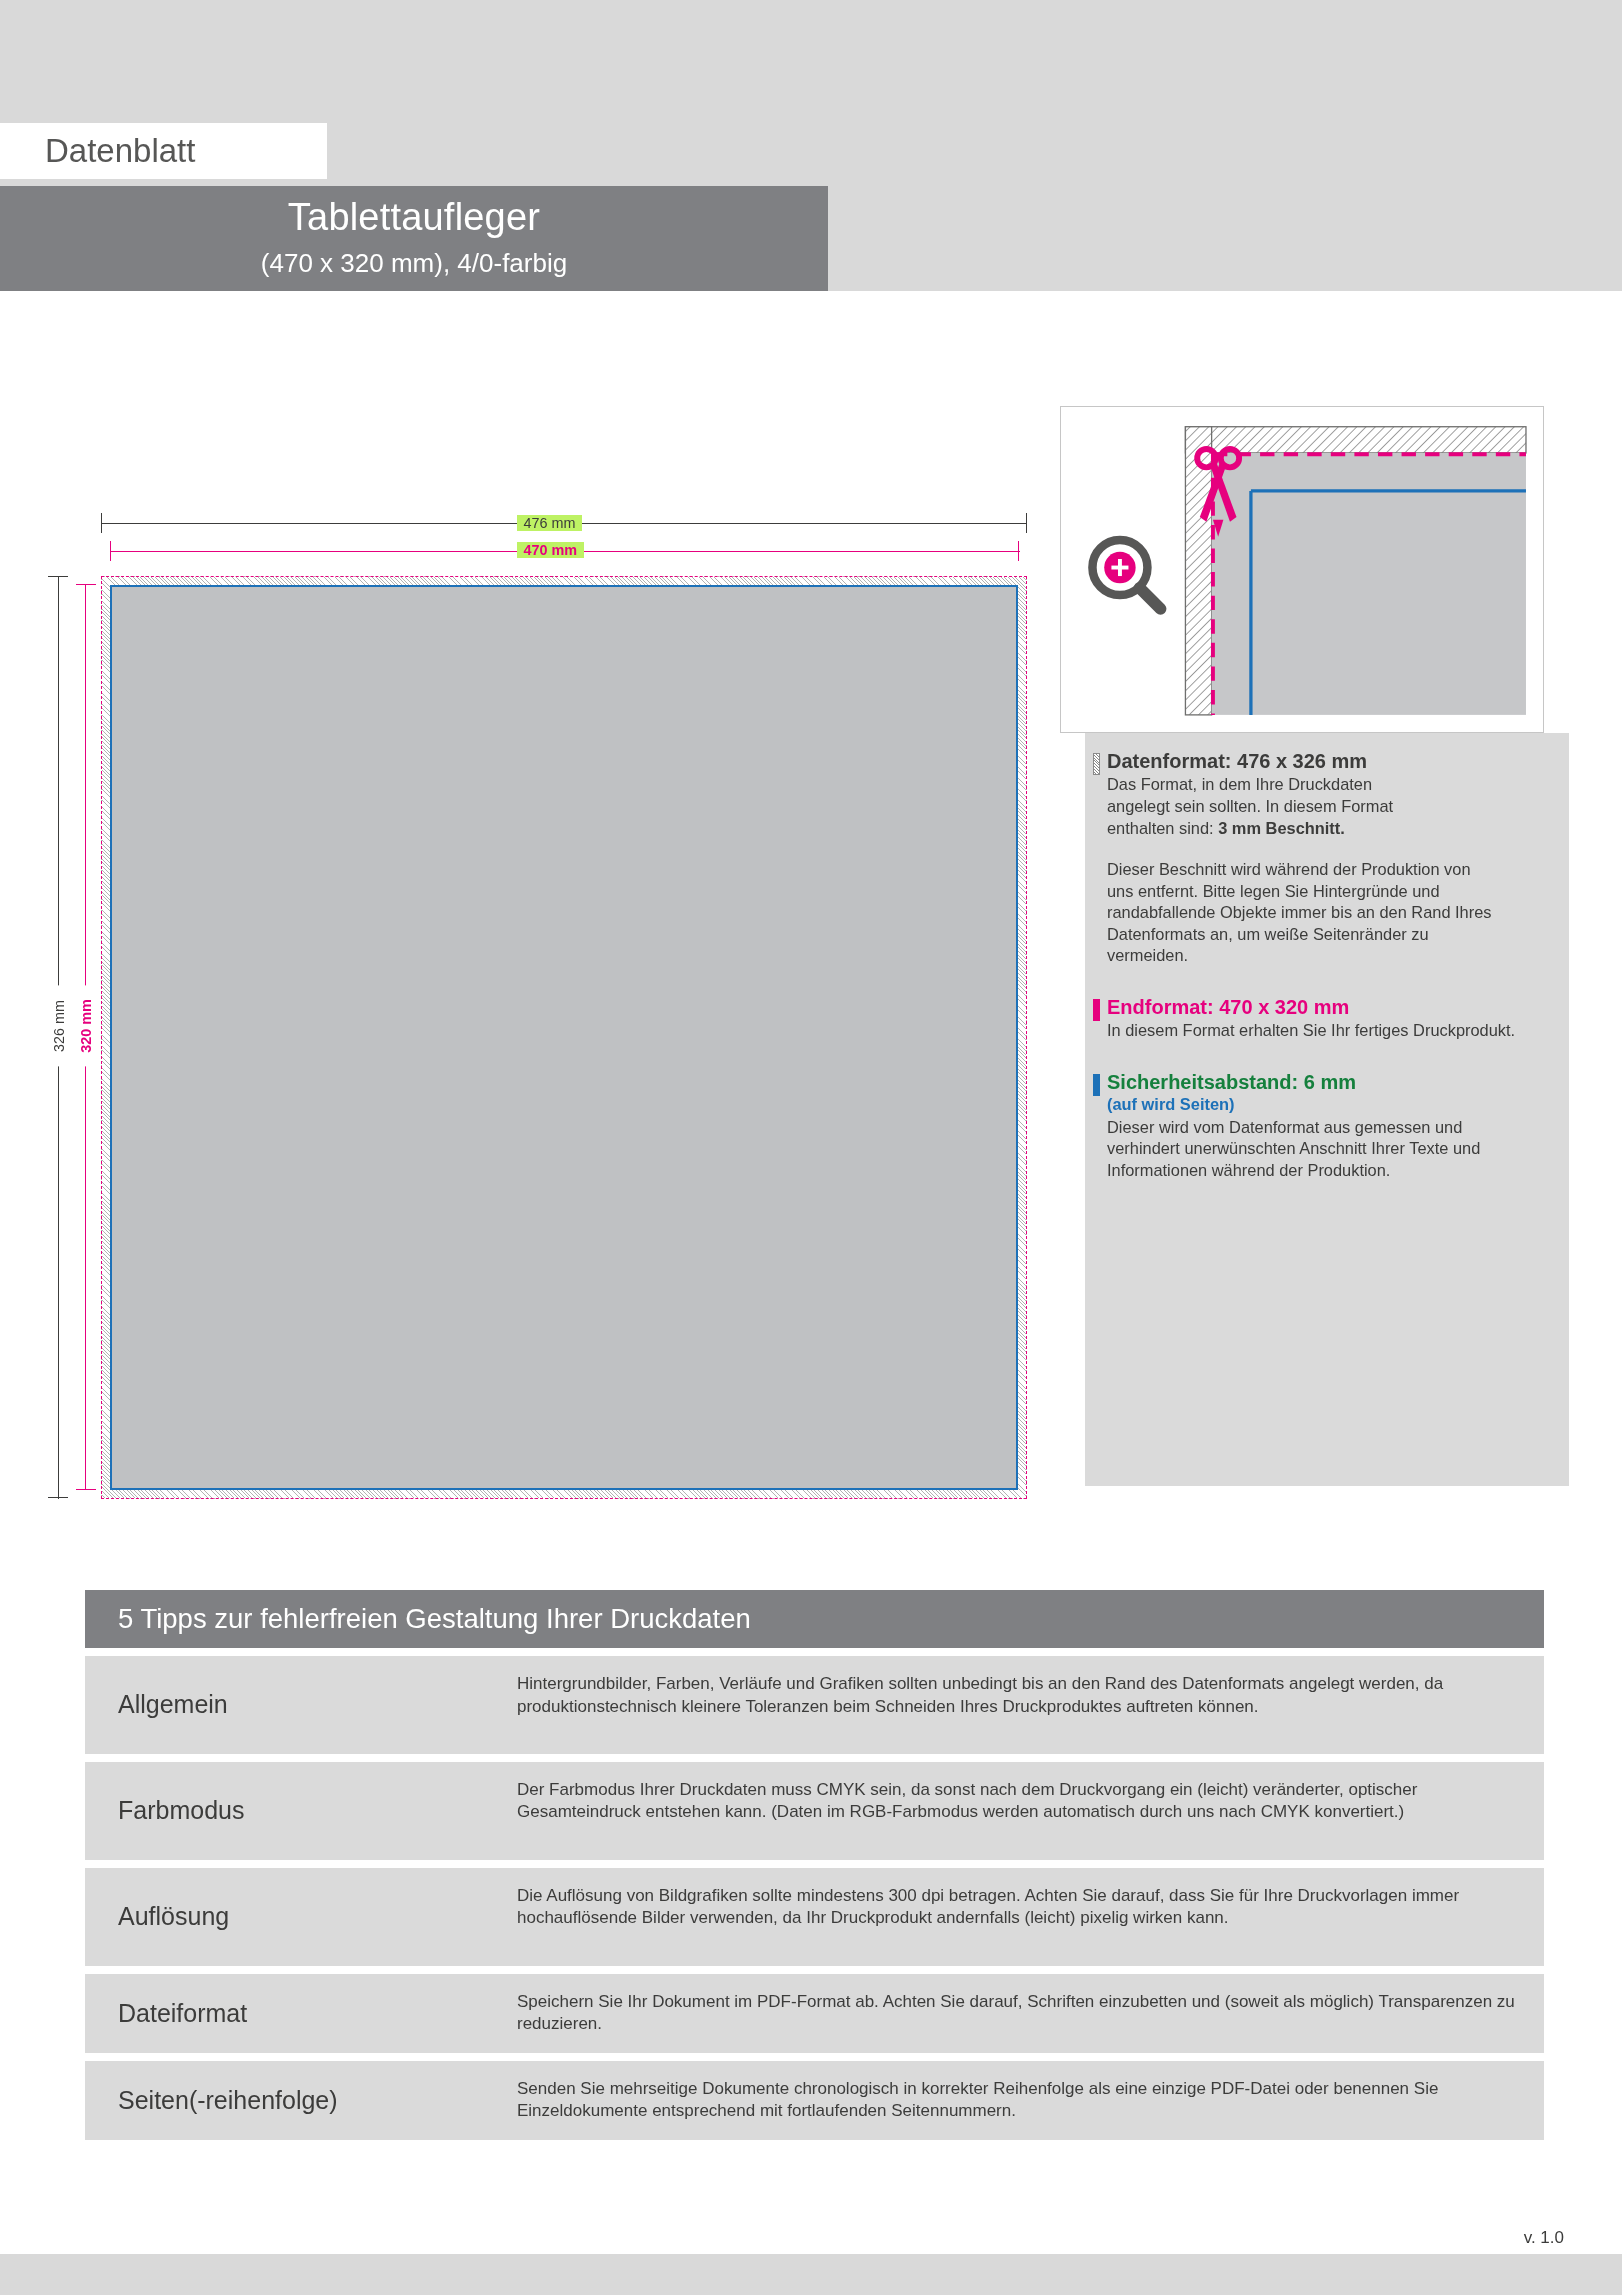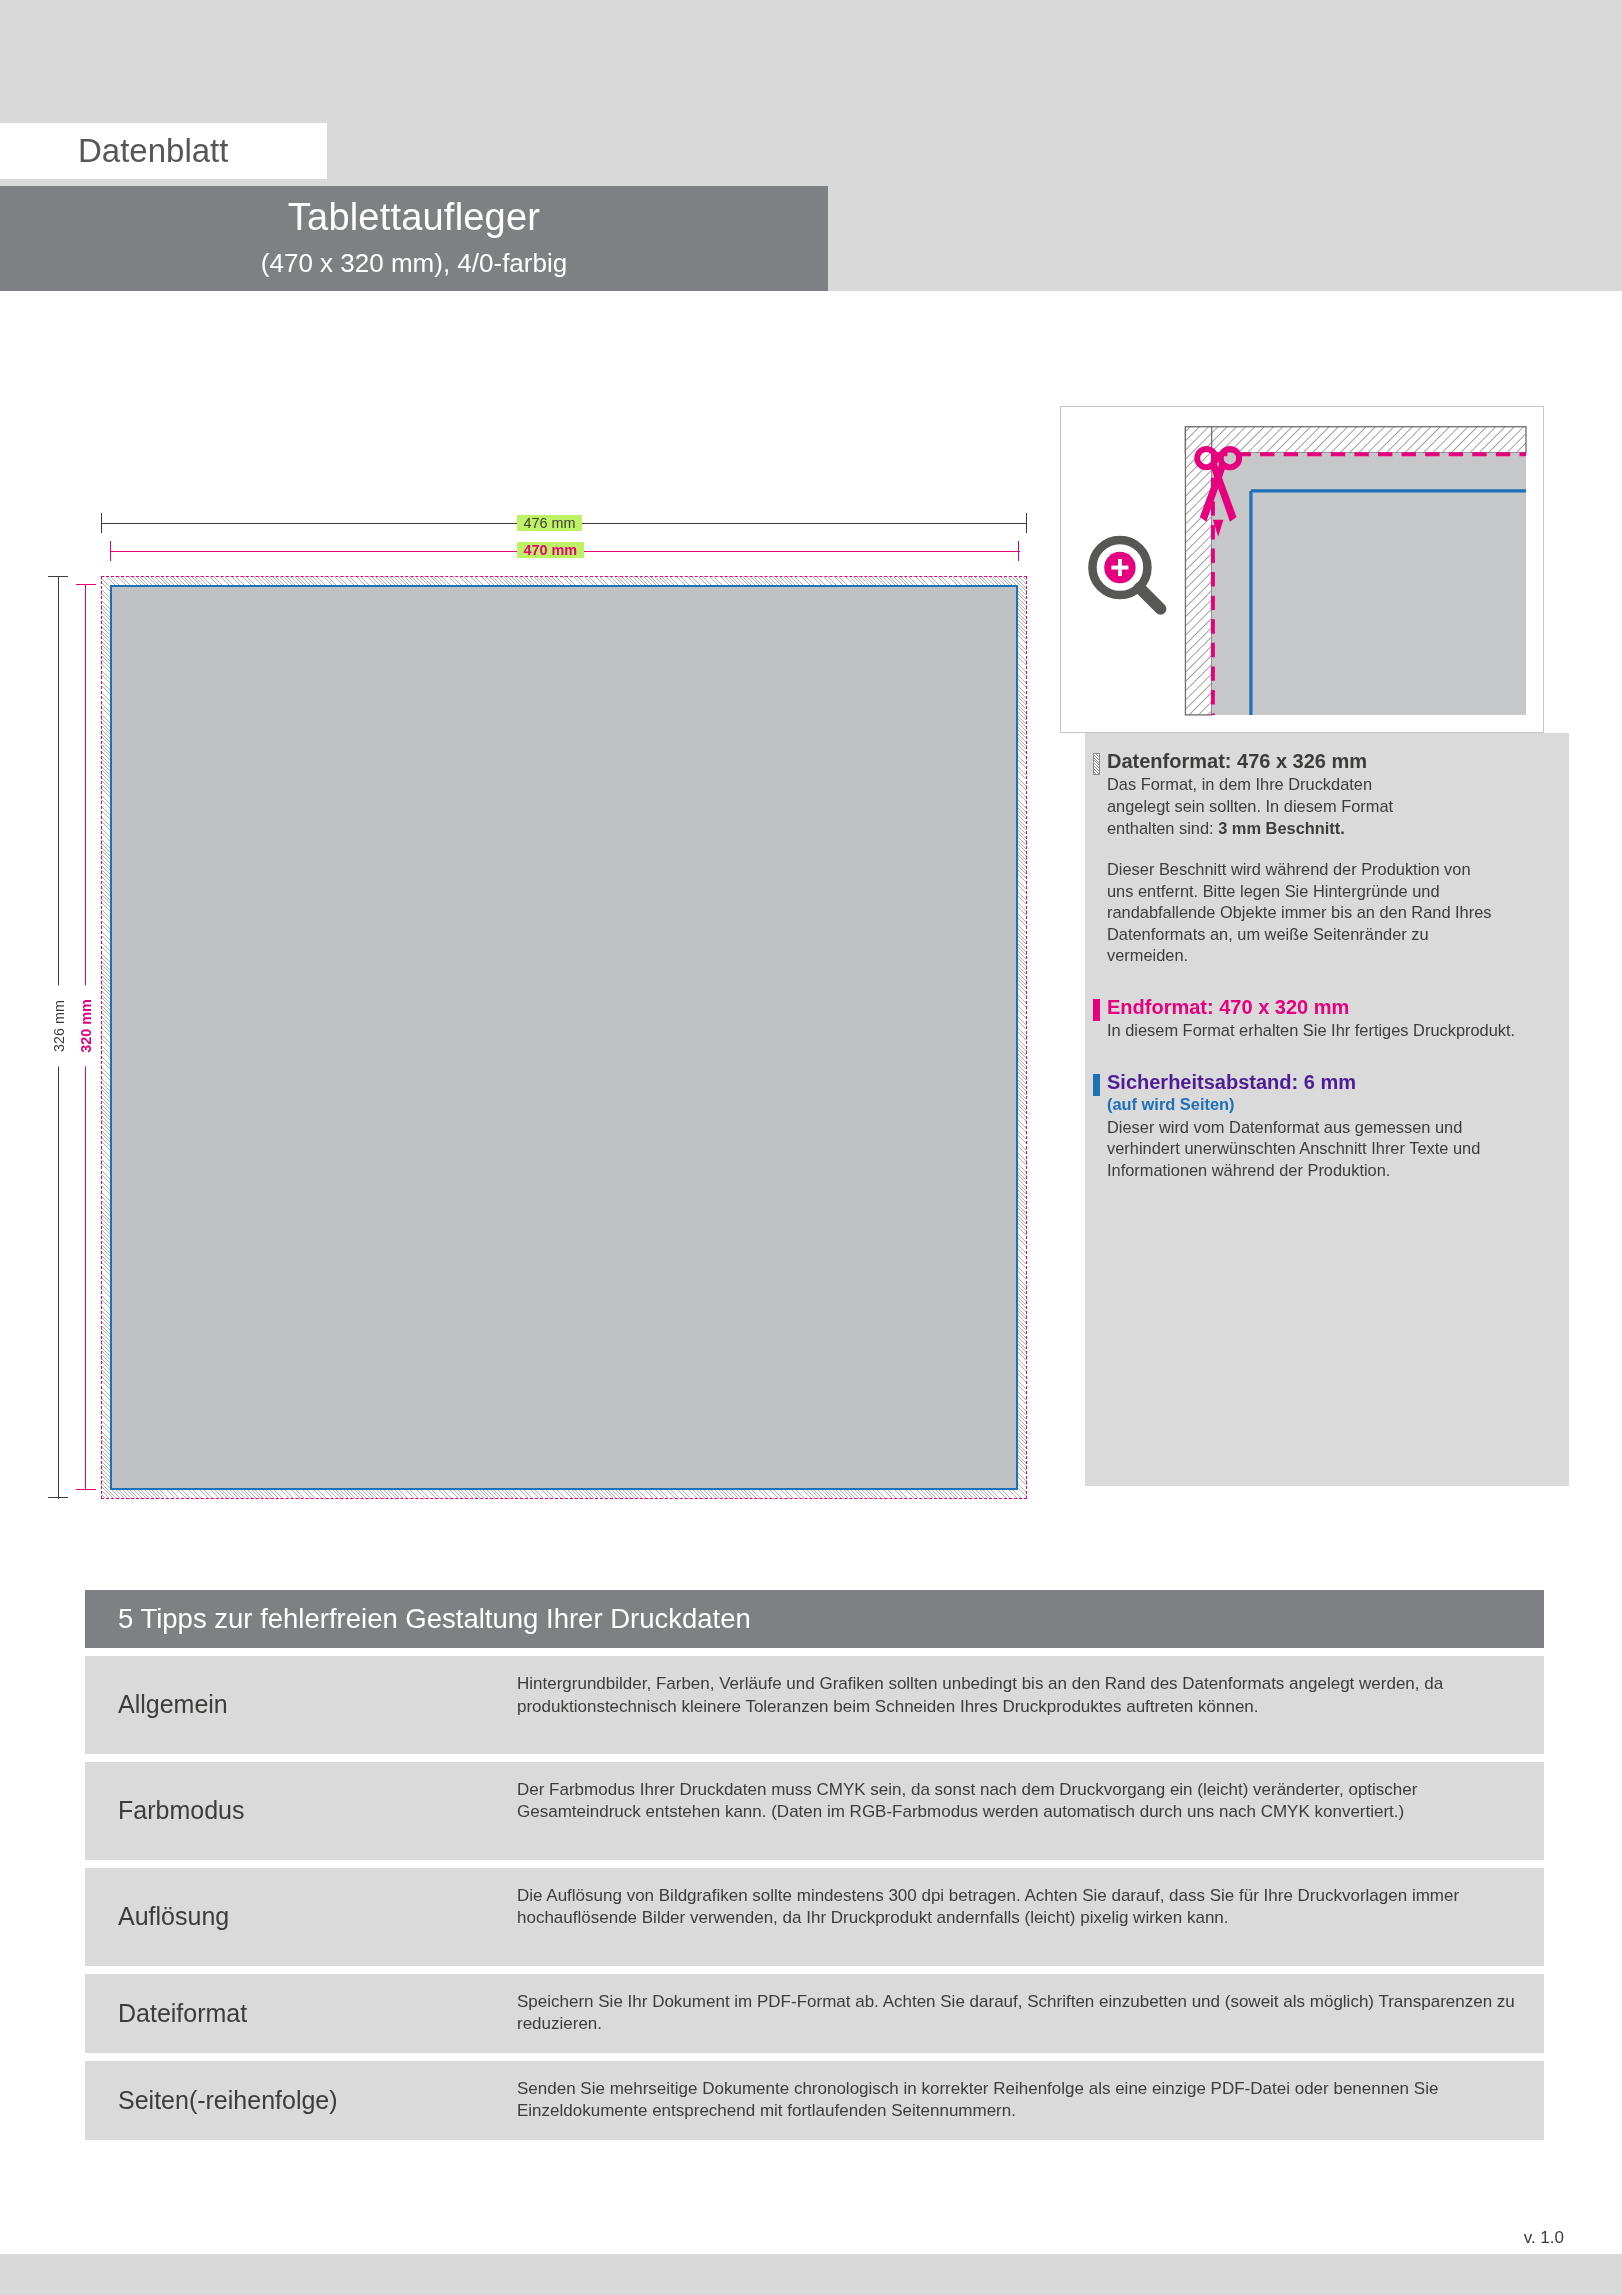--- a/index.html
+++ b/index.html
@@ -29,21 +29,21 @@
   }
   .header-sub {
     font-size: 26px; font-weight: 400; line-height:1.2; margin-top:2.6px;
   }
   .datenblatt-tab {
     position:absolute; left:0; top:123px; width:327px; height:56px;
     background:#ffffff;
     display:flex; align-items:center;
   }
   .datenblatt-tab span {
-    margin-left:78px; font-size:33px; color:#575756; font-weight:400;
+    margin-left:45px; font-size:33px; color:#575756; font-weight:400;
   }
 
   
   .drawing {
     position:absolute; left:0; top:291px; width:1060px; height:1178px;
   }
   
   .prod-rect {
     position:absolute;
     left:101px; top:285px; width:926px; height:923px;
@@ -93,21 +93,21 @@
     overflow:hidden;
   }
   .legend-box {
     position:absolute; left:0; top:327px; width:484px; height:753px;
     background:#dadada; padding:17px 22px 0 0;margin-left:25px;
   }
   .legend-inner { padding-left:22px; }
   .legend-title {
     font-size:20px; font-weight:700; line-height:1.15;
   }
-  .legend-title.blue { color:#4c1d95; }
+  .legend-title.blue { color:#15803d; }
   .legend-title.pink { color:#e6007e; }
   .legend-sub { font-size:16.4px; color:#3c3c3b; line-height:1.3; }
   .legend-sub.blue { color:#1d71b8; font-weight:700; }
   .legend-p {
     font-size:16.4px; color:#3c3c3b; line-height:1.32; margin-top:1.3px;
   }
   .legend-p b { font-weight:700; }
   .legend-block { position:relative; margin-bottom:17px; }
   .marker {
     position:absolute; left:-14.4px; top:2.6px; width:7.2px; height:22px;

